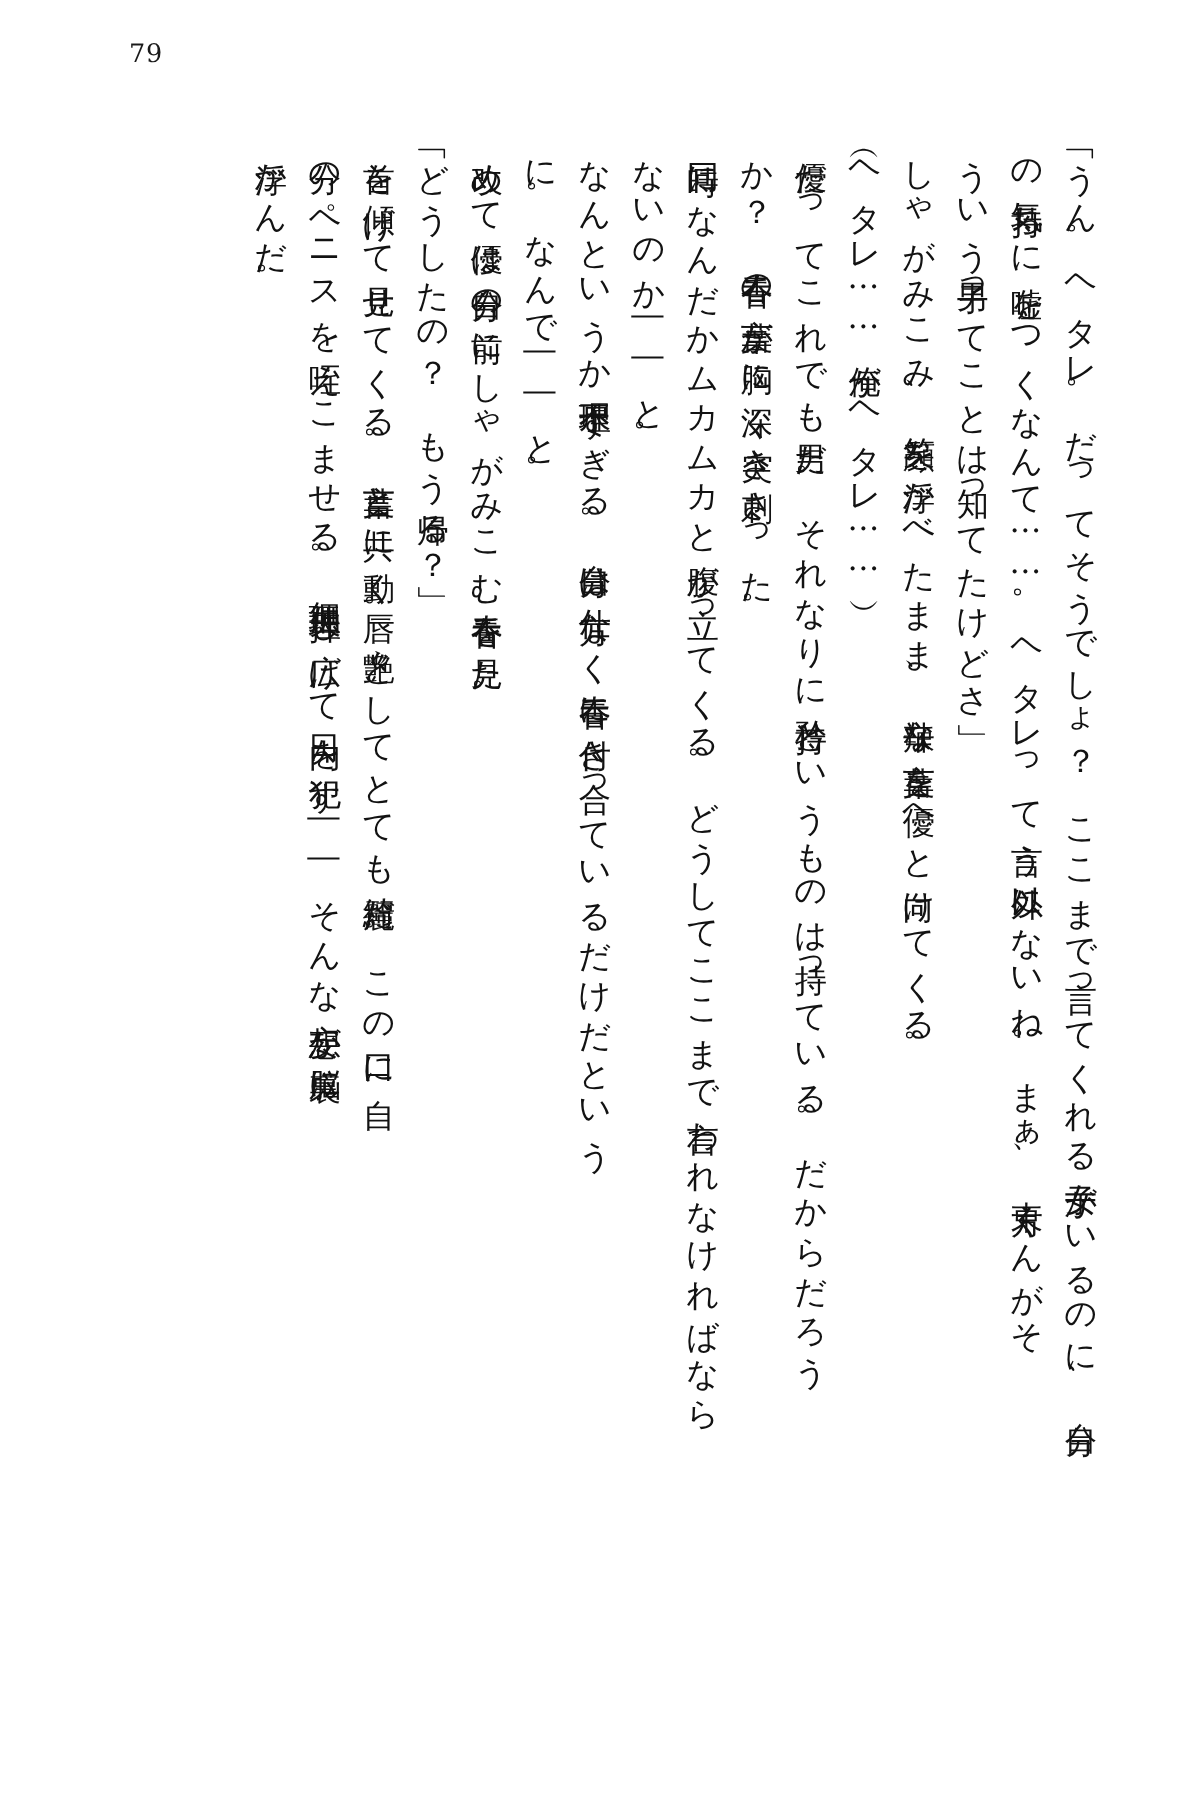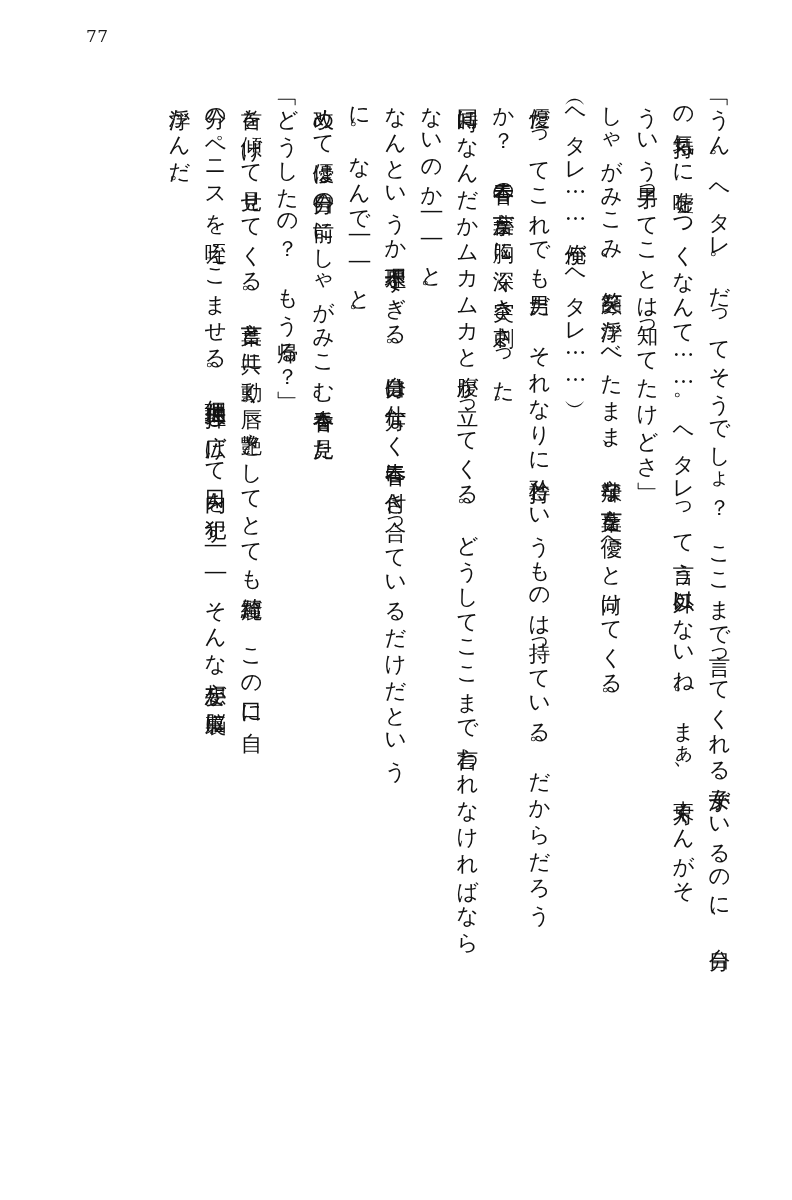--- a/index.html
+++ b/index.html
@@ -64,21 +64,21 @@
   
   .tcol {
     -webkit-font-smoothing: antialiased;
   }
 </style>
 </head>
 <body>
 
 <div id="page">
 
-  <div id="page-number">77</div>
+  <div id="page-number">79</div>
 
   <div id="text-block">
     <div class="tcol">「うん。ヘタレ。だってそうでしょ？　ここまで言ってくれる女子がいるのに、自分</div>
     <div class="tcol">の気持ちに嘘をつくなんて……。ヘタレって言う以外にないね。まぁ、東方くんがそ</div>
     <div class="tcol">ういう男子ってことは知ってたけどさ」</div>
     <div class="tcol">しゃがみこみ、笑顔を浮かべたまま、辛辣な言葉を優へと向けてくる。</div>
     <div class="tcol">（ヘタレ……俺がヘタレ……）</div>
     <div class="tcol">優だってこれでも男だ。それなりに矜持というものは持っている。だからだろう</div>
     <div class="tcol">か？　春香の言葉が胸に深く突き刺さった。</div>
     <div class="tcol">同時になんだかムカムカと腹が立ってくる。どうしてここまで言われなければなら</div>

